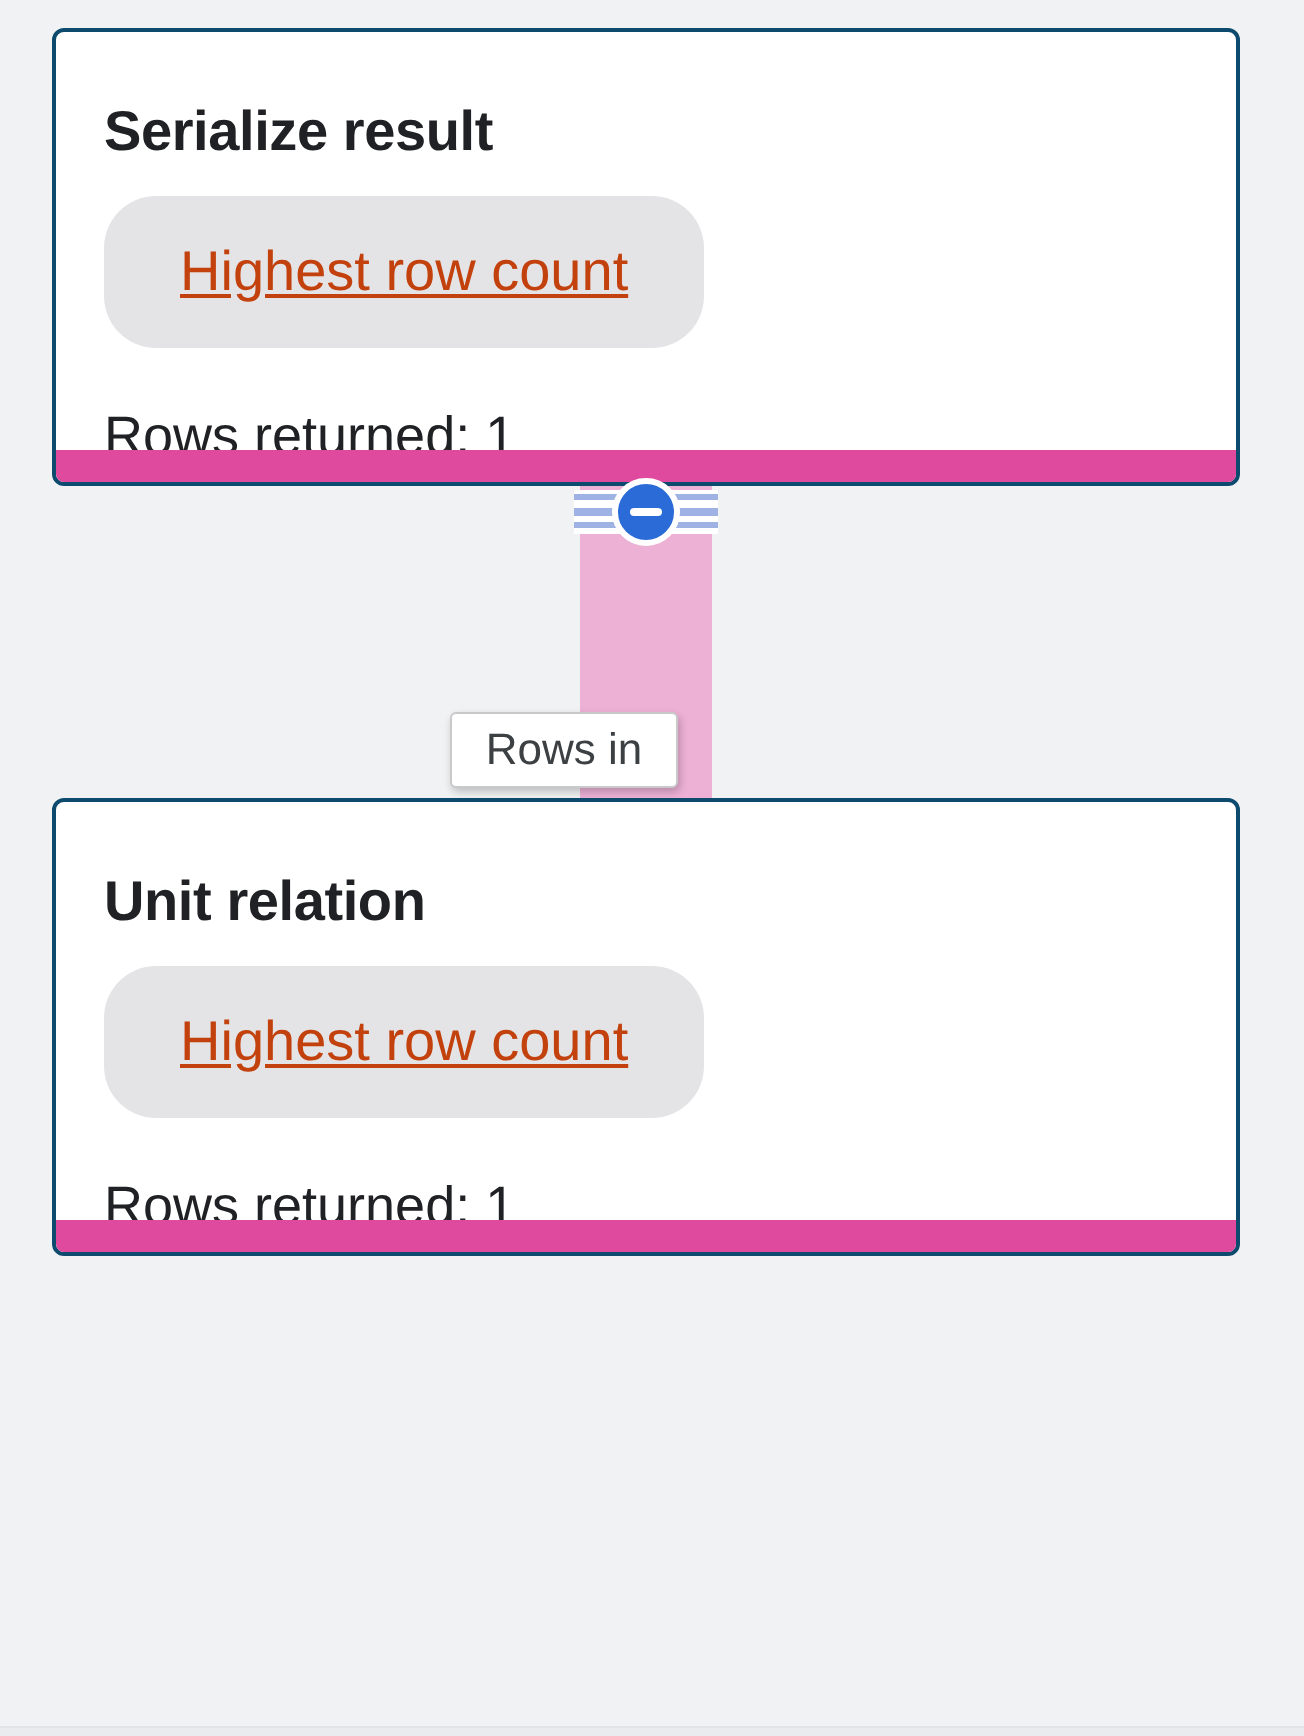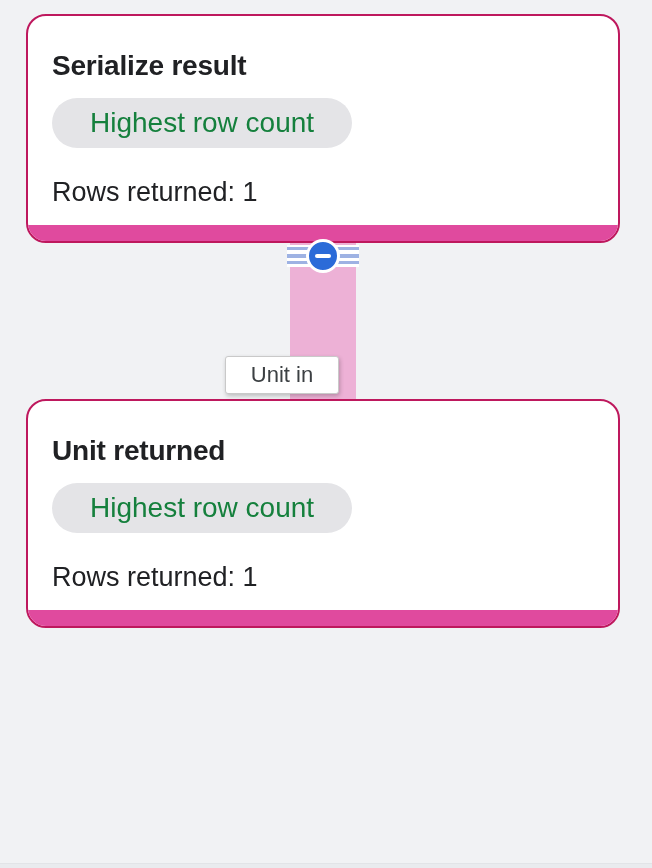--- a/index.html
+++ b/index.html
@@ -28,46 +28,47 @@
   }
 
   
   .node {
     position: absolute;
     left: 26px;
     width: 594px;
     height: 229px;
     box-sizing: border-box;
     background: #ffffff;
-    border: 2px solid #be185d;
-    border-radius: 20px;
+    border: 2px solid #0c4a6e;
+    border-radius: 6px;
     overflow: hidden;
     z-index: 1;
   }
   .node.serialize { top: 14px; }
   .node.unit     { top: 399px; }
 
   .node-body { padding: 32px 24px 0 24px; }
 
   .node-title {
     font-size: 28px;
     line-height: 36px;
     font-weight: 700;
     color: #202124;
     letter-spacing: -0.2px;
   }
   .node-badge {
     display: inline-block;
     margin-top: 14px;
     background: var(--badge-bg, #e4e4e7);
-    color: #15803d;
+    color: #c2410c;
     font-size: 28px;
     line-height: 32px;
-    padding: 9px 38px;
+    padding: 22px 38px;
     border-radius: 26px;
+    text-decoration: underline;
   }
   .node-rows {
     margin-top: 27px;
     font-size: 27px;
     line-height: 34px;
     color: #202124;
   }
   .node-accent-bar {
     position: absolute;
     left: 0; right: 0; bottom: 0;
@@ -162,25 +163,25 @@
       <div class="node-rows">Rows returned: 1</div>
     </div>
     <div class="node-accent-bar"></div>
   </div>
 
   <div class="row-lines"></div>
   <div class="collapse-btn">
     <div class="minus"></div>
   </div>
 
-  <div class="tooltip">Unit in</div>
+  <div class="tooltip">Rows in</div>
 
   <div class="node unit">
     <div class="node-body">
-      <div class="node-title">Unit returned</div>
+      <div class="node-title">Unit relation</div>
       <div class="node-badge">Highest row count</div>
       <div class="node-rows">Rows returned: 1</div>
     </div>
     <div class="node-accent-bar"></div>
   </div>
 
   <div class="bottom-strip"></div>
 </div>
 
 </body></html>

